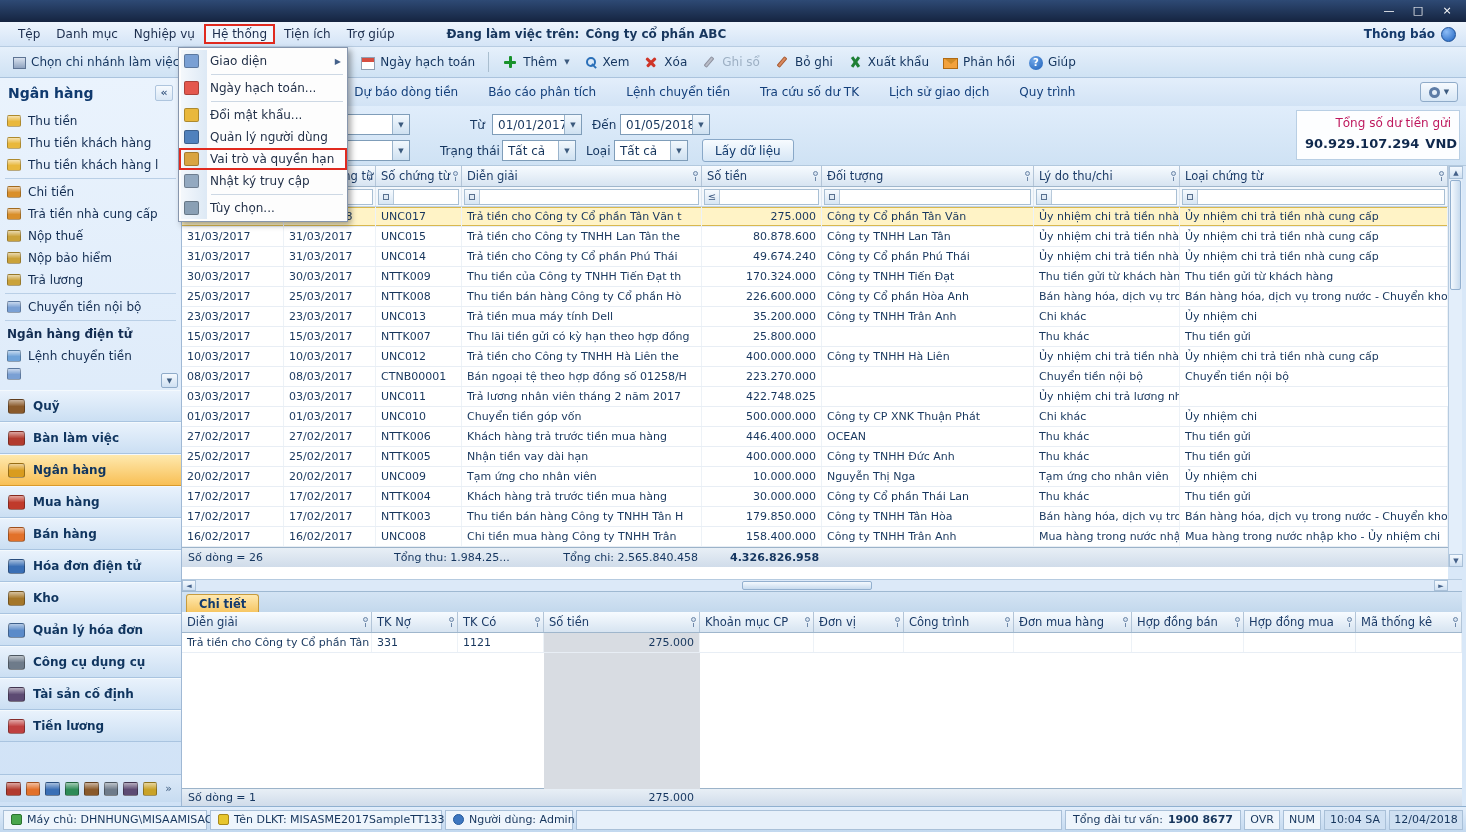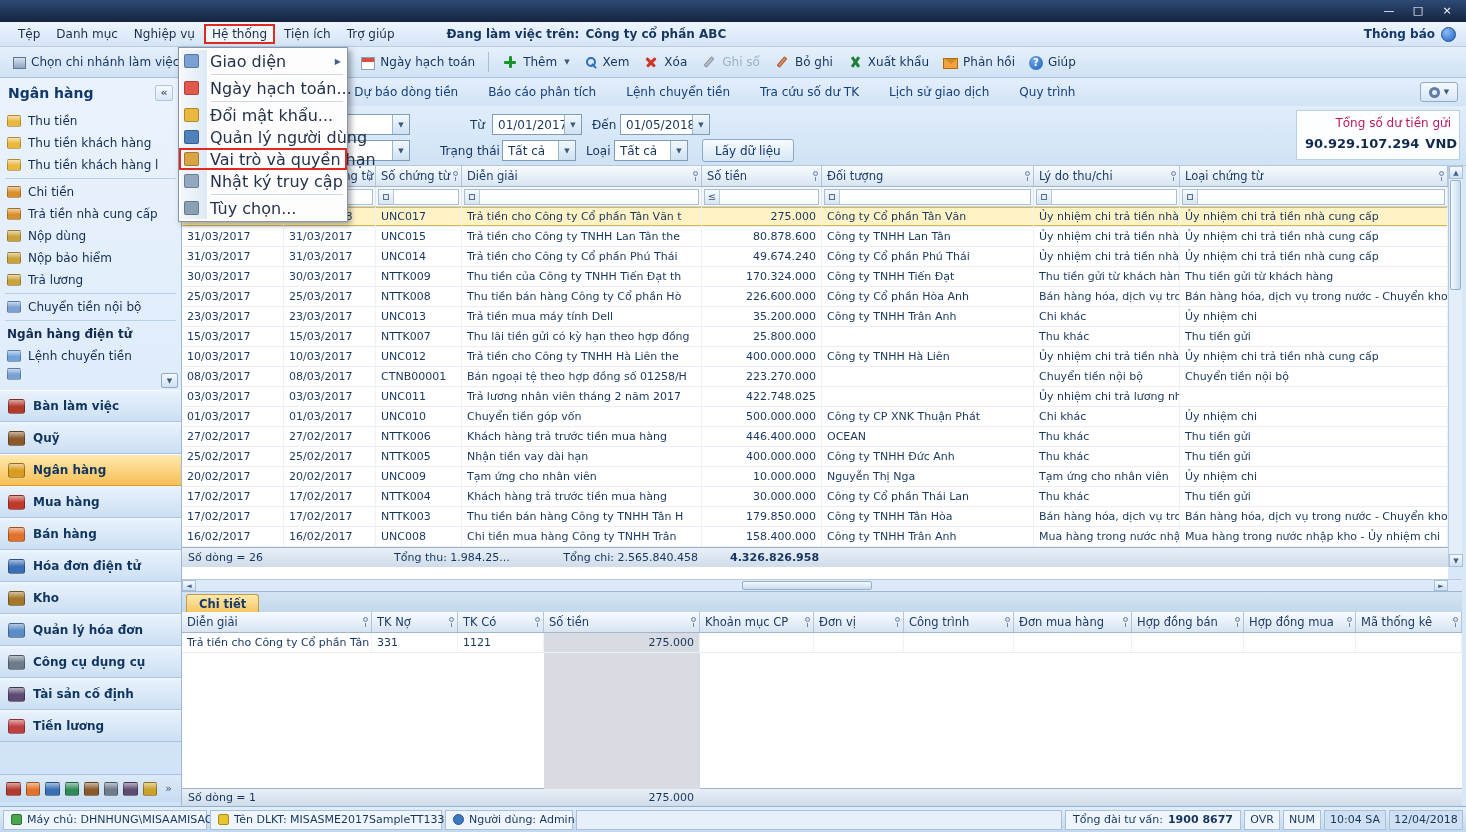--- a/index.html
+++ b/index.html
@@ -47,21 +47,21 @@
   .ic-env{width:15px;height:11px;margin-top:3px;background:#f2a13c;border:1px solid #b06a14}
   .ic-env::before{content:"";position:absolute;left:1px;top:0;width:0;height:0;border-left:6px solid transparent;border-right:6px solid transparent;border-top:5px solid #d18b26}
   .ic-help{width:14px;height:14px;margin-top:1px;border-radius:50%;background:radial-gradient(circle at 35% 30%,#6fa6e8,#1c5fb8);color:#fff;font-size:10px;font-weight:bold;text-align:center;line-height:14px}
   .ic-help::after{content:"?"}
 
   
   #system-menu{position:absolute;left:178px;top:47px;width:170px;background:#fdfdfd;border:1px solid #8796ad;box-shadow:3px 3px 6px rgba(0,0,0,.35);padding:2px 0;z-index:60}
   #system-menu::before{content:"";position:absolute;left:2px;top:2px;bottom:2px;width:26px;background:linear-gradient(90deg,#f4f8fc,#dde9f5)}
   .m-item{position:relative;height:22px;display:flex;align-items:center;padding:0 6px 0 5px;z-index:1}
   .mi-ico{width:15px;height:14px;border-radius:2px;margin-right:11px;border:1px solid rgba(0,0,0,.25);flex:none}
-  .mi-label{font-size:16px;color:#24324a;white-space:nowrap}
+  .mi-label{font-size:12px;color:#24324a;white-space:nowrap}
   .mi-arrow{margin-left:auto;font-size:8px;color:#44618a}
   .m-item.hl{box-shadow:inset 0 0 0 2px #e02a1f}
   .m-sep{position:relative;height:1px;background:#cdd8e4;margin:2px 4px 2px 32px;z-index:1}
 
   
   #sidebar{position:absolute;left:0;top:78px;width:182px;height:728px;background:linear-gradient(180deg,#eaf3fd,#d0e2f6);border-right:1px solid #9fb8d4}
   .sb-header{position:absolute;left:0;top:0;right:0;height:30px;display:flex;align-items:center;padding:0 8px;font-weight:bold;font-size:14px;color:#103a6e}
   .collapse-btn{margin-left:auto;width:18px;height:16px;text-align:center;line-height:14px;color:#3f5d85;border:1px solid #aec5de;background:linear-gradient(#f6fafe,#d9e7f5);border-radius:2px;font-size:11px}
   #sidebar-list{position:absolute;left:0;top:30px;right:0;height:282px;padding-top:2px;overflow:hidden}
   .sb-item{height:22px;display:flex;align-items:center;gap:7px;padding:0 7px;white-space:nowrap;overflow:hidden;color:#132d52}
@@ -243,21 +243,21 @@
         <div class="sb-item">
           <span class="sb-ico" style="background-color: rgb(217, 143, 43);"></span>
           <span>Chi tiền</span>
         </div>
         <div class="sb-item">
           <span class="sb-ico" style="background-color: rgb(217, 143, 43);"></span>
           <span>Trả tiền nhà cung cấp</span>
         </div>
         <div class="sb-item">
           <span class="sb-ico" style="background-color: rgb(202, 162, 58);"></span>
-          <span>Nộp dùng</span>
+          <span>Nộp thuế</span>
         </div>
         <div class="sb-item">
           <span class="sb-ico" style="background-color: rgb(202, 162, 58);"></span>
           <span>Nộp bảo hiểm</span>
         </div>
         <div class="sb-item">
           <span class="sb-ico" style="background-color: rgb(202, 162, 58);"></span>
           <span>Trả lương</span>
         </div>
         <div class="sb-divider"></div>
@@ -273,26 +273,26 @@
           <span class="sb-ico" style="background-color: rgb(111, 163, 217);"></span>
           <span>Lệnh chuyển tiền</span>
         </div>
         <div class="sb-item partial">
           <span class="sb-ico" style="background-color: rgb(122, 160, 212);"></span>
         </div>
         <div class="sb-scroll-btn">▼</div>
       </div>
     <div id="sidebar-nav">
         <div class="nav-btn">
+          <span class="nicon" style="background-color: rgb(138, 90, 43);"></span>
+          <span>Quỹ</span>
+        </div>
+        <div class="nav-btn">
           <span class="nicon" style="background-color: rgb(178, 59, 46);"></span>
           <span>Bàn làm việc</span>
-        </div>
-        <div class="nav-btn">
-          <span class="nicon" style="background-color: rgb(138, 90, 43);"></span>
-          <span>Quỹ</span>
         </div>
         <div class="nav-btn active">
           <span class="nicon" style="background-color: rgb(217, 156, 31);"></span>
           <span>Ngân hàng</span>
         </div>
         <div class="nav-btn">
           <span class="nicon" style="background-color: rgb(192, 58, 43);"></span>
           <span>Mua hàng</span>
         </div>
         <div class="nav-btn">

